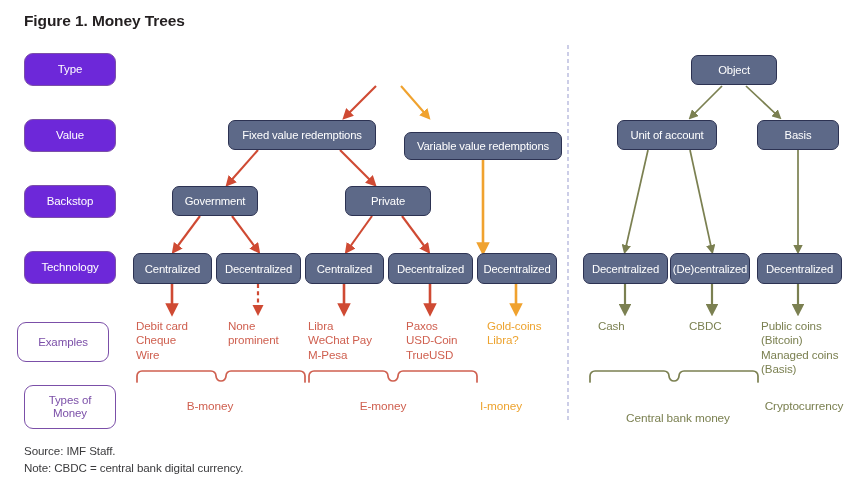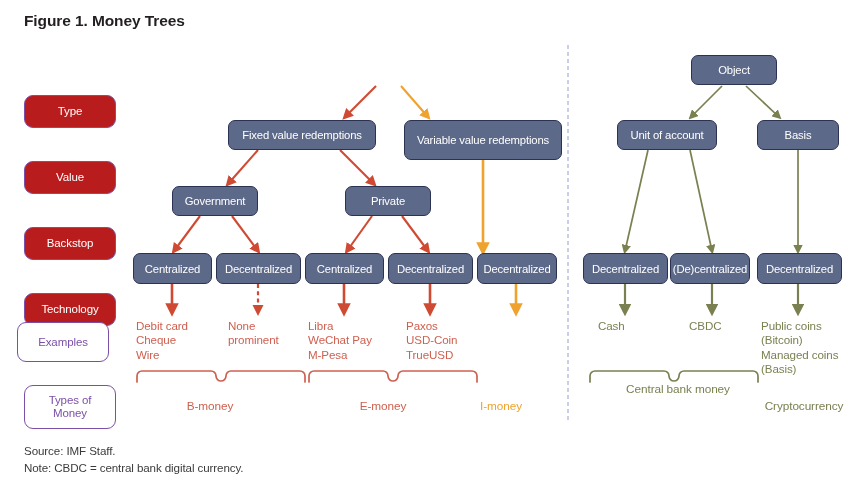--- a/index.html
+++ b/index.html
@@ -46,24 +46,23 @@
     border-radius: 9px;
     display: flex;
     align-items: center;
     justify-content: center;
     text-align: center;
     font-size: 11.5px;
     line-height: 13px;
     letter-spacing: -0.1px;
   }
   .row-label.filled {
-    background: #b91c1c;
+    background: #6d28d9;
     border: 1.4px solid #7b4fa8;
     color: #ffffff;
-    margin-top: 42px;
   }
   .row-label.outline {
     background: #ffffff;
     border: 1.4px solid #7b4fa8;
     color: #7b4fa8;
   }
   
   .node {
     position: absolute;
     box-sizing: border-box;
@@ -176,21 +175,21 @@
   <div class="row-label filled" style="left:24px; top:53px;  width:92px; height:33px;">Type</div>
   <div class="row-label filled" style="left:24px; top:119px; width:92px; height:33px;">Value</div>
   <div class="row-label filled" style="left:24px; top:185px; width:92px; height:33px;">Backstop</div>
   <div class="row-label filled" style="left:24px; top:251px; width:92px; height:33px;">Technology</div>
   <div class="row-label outline" style="left:17px; top:322px; width:92px; height:40px;">Examples</div>
   <div class="row-label outline" style="left:24px; top:385px; width:92px; height:44px; white-space:pre-line;">Types of
 Money</div>
 
 
   <div class="node" style="left:228px; top:120px; width:148px; height:30px;">Fixed value redemptions</div>
-  <div class="node" style="left:404px; top:120px; width:158px; height:40px;">Variable value redemptions</div>
+  <div class="node" style="left:404px; top:132px; width:158px; height:28px;">Variable value redemptions</div>
 
   <div class="node" style="left:172px; top:186px; width:86px; height:30px;">Government</div>
   <div class="node" style="left:345px; top:186px; width:86px; height:30px;">Private</div>
 
   <div class="node" style="left:133px; top:253px; width:79px; height:31px;">Centralized</div>
   <div class="node" style="left:216px; top:253px; width:85px; height:31px;">Decentralized</div>
   <div class="node" style="left:305px; top:253px; width:79px; height:31px;">Centralized</div>
   <div class="node" style="left:388px; top:253px; width:85px; height:31px;">Decentralized</div>
   <div class="node" style="left:477px; top:253px; width:80px; height:31px;">Decentralized</div>
 
@@ -198,20 +197,22 @@
 Cheque
 Wire</div>
   <div class="leaf red" style="left:228px; top:319px; width:80px;">None
 prominent</div>
   <div class="leaf red" style="left:308px; top:319px; width:86px;">Libra
 WeChat Pay
 M-Pesa</div>
   <div class="leaf red" style="left:406px; top:319px; width:84px;">Paxos
 USD-Coin
 TrueUSD</div>
+  <div class="leaf gold" style="left:487px; top:319px; width:80px;">Gold-coins
+Libra?</div>
 
   <div class="money-type red" style="left:155px; top:399px; width:110px;">B-money</div>
   <div class="money-type red" style="left:328px; top:399px; width:110px;">E-money</div>
   <div class="money-type gold" style="left:451px; top:399px; width:100px;">I-money</div>
 
   <div class="node" style="left:691px; top:55px; width:86px; height:30px;">Object</div>
 
   <div class="node" style="left:617px; top:120px; width:100px; height:30px;">Unit of account</div>
   <div class="node" style="left:757px; top:120px; width:82px; height:30px;">Basis</div>
 
@@ -219,19 +220,19 @@
   <div class="node" style="left:670px; top:253px; width:80px; height:31px;">(De)centralized</div>
   <div class="node" style="left:757px; top:253px; width:85px; height:31px;">Decentralized</div>
 
   <div class="leaf olive" style="left:598px; top:319px; width:90px; text-align:left;">Cash</div>
   <div class="leaf olive" style="left:689px; top:319px; width:90px; text-align:left;">CBDC</div>
   <div class="leaf olive" style="left:761px; top:319px; width:100px; text-align:left;">Public coins
 (Bitcoin)
 Managed coins
 (Basis)</div>
 
-  <div class="money-type olive" style="left:608px; top:382px; width:140px;">Central bank money</div>
+  <div class="money-type olive" style="left:608px; top:411px; width:140px;">Central bank money</div>
   <div class="money-type olive" style="left:752px; top:399px; width:104px;">Cryptocurrency</div>
 
   <div class="footnote" id="note-source">Source: IMF Staff.</div>
   <div class="footnote" id="note-cbdc">Note: CBDC = central bank digital currency.</div>
 
 </div>
 
 </body></html>

